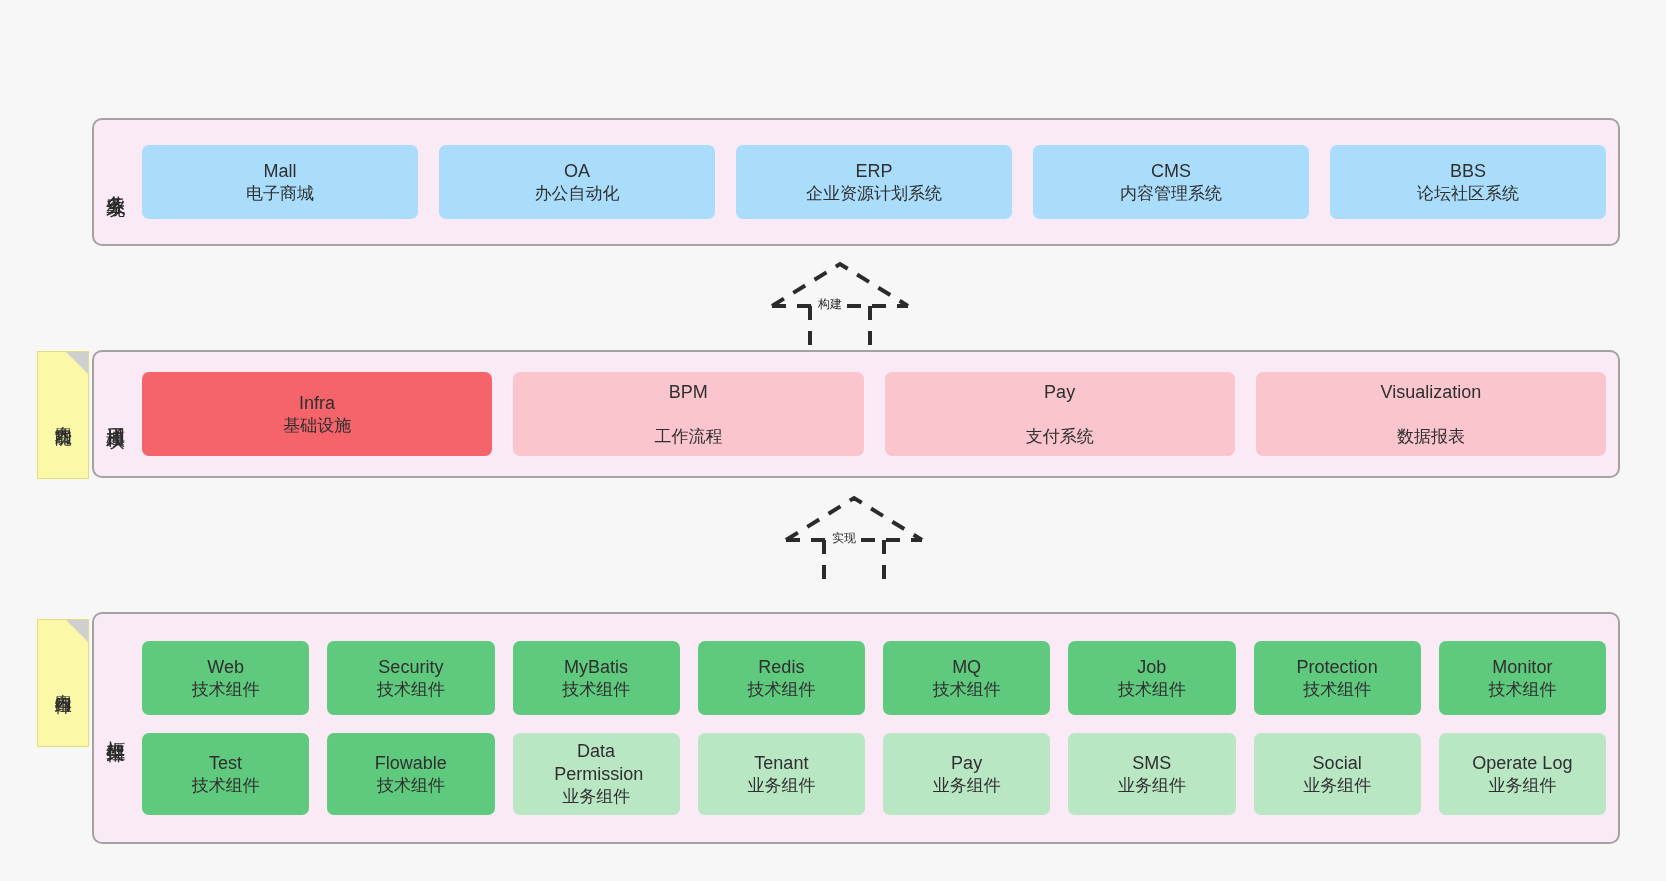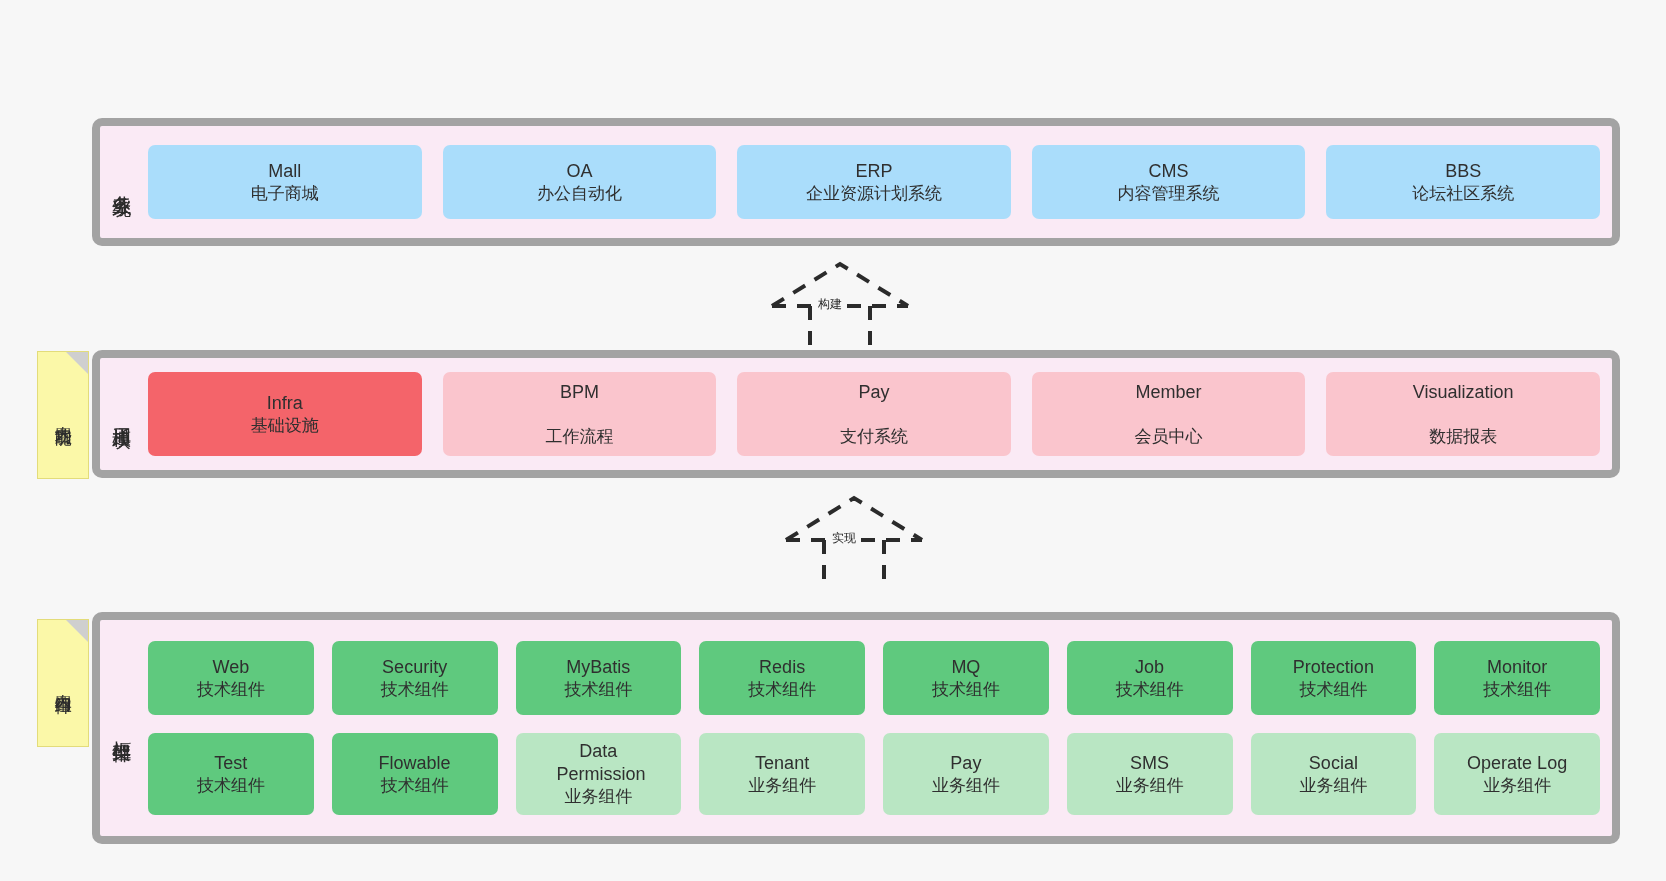--- a/index.html
+++ b/index.html
@@ -20,21 +20,21 @@
     position: absolute;
     left: 0; top: 0;
     width: 1666px;
     height: 881px;
   }
 
   
   .layer {
     position: absolute;
     background: #faeaf5;
-    border: 8px solid #a3a3a3;
+    border: 2px solid #a3a3a3;
     border-radius: 10px;
     box-sizing: border-box;
     display: flex;
     flex-direction: row;
     align-items: stretch;
   }
 
   
   .layer-title {
     writing-mode: vertical-rl;
@@ -195,24 +195,20 @@
           <span class="en">Infra</span>
           <span class="cn">基础设施</span>
         </div>
         <div class="card c-pink">
           <span class="en">BPM</span>
           <span class="cn">工作流程</span>
         </div>
         <div class="card c-pink">
           <span class="en">Pay</span>
           <span class="cn">支付系统</span>
-        </div>
-        <div class="card c-pink">
-          <span class="en">Member</span>
-          <span class="cn">会员中心</span>
         </div>
         <div class="card c-pink">
           <span class="en">Visualization</span>
           <span class="cn">数据报表</span>
         </div>
       </div>
     </div>
   </div>
 
   <div class="arrow-wrap" style="left:764px; top:490px; width:180px; height:96px;">

